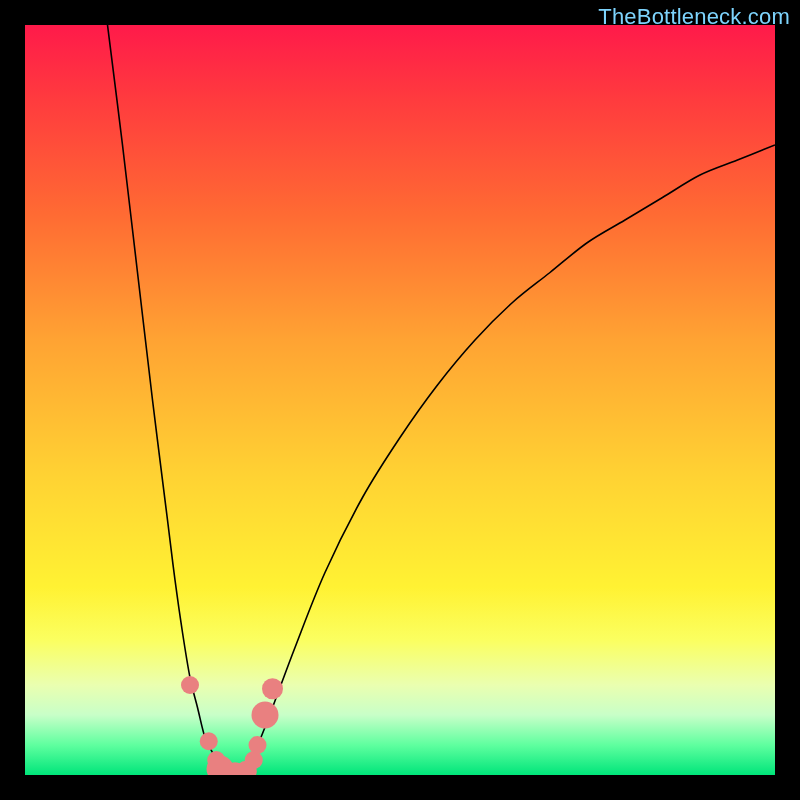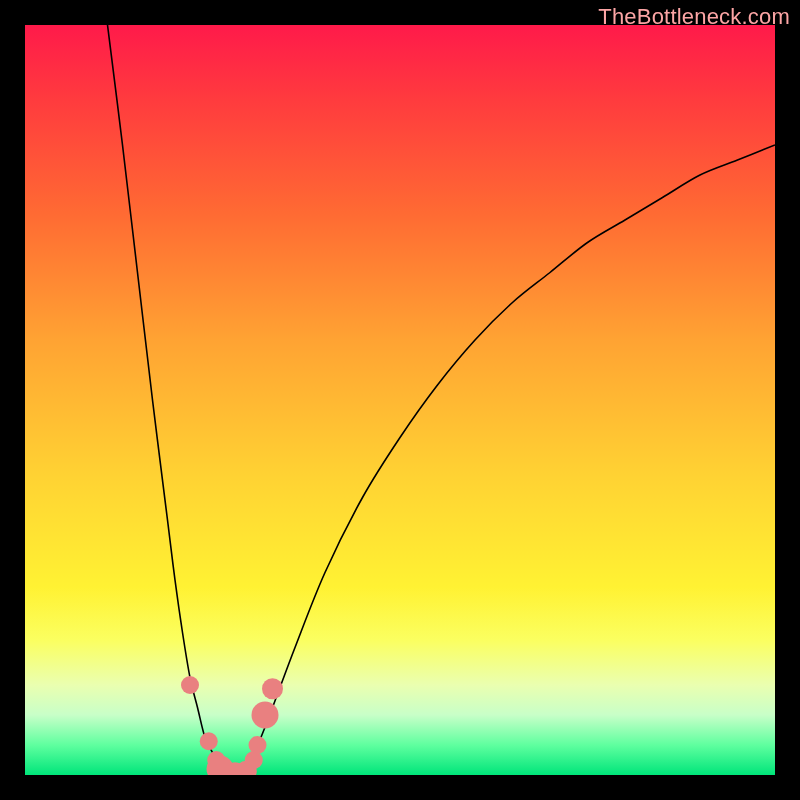--- a/index.html
+++ b/index.html
@@ -28,21 +28,21 @@
       #eaffb0 88%,
       #c8ffc8 92%,
       #5fff9f 96%,
       #00e57a 100%
     );
   }
   .watermark {
     position: absolute;
     top: 4px;
     right: 10px;
-    color: #fca5a5;
+    color: #7dd3fc;
     font-size: 22px;
     font-weight: 500;
     letter-spacing: 0.2px;
     z-index: 20;
     user-select: none;
   }
   svg.curve {
     position: absolute;
     left: 0;
     top: 0;

